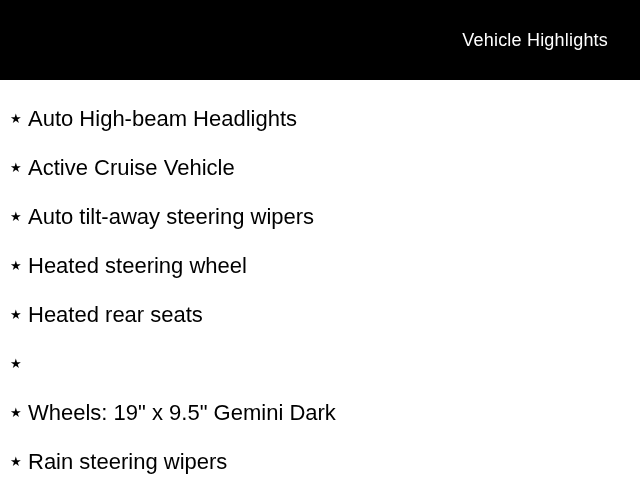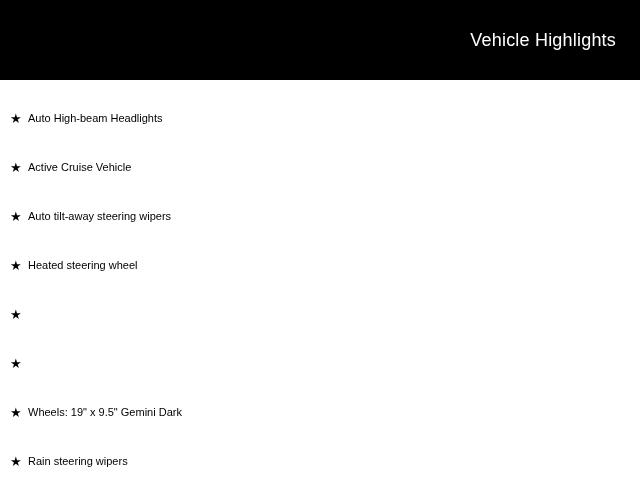--- a/index.html
+++ b/index.html
@@ -22,21 +22,21 @@
   }
   .header-bar {
     position: relative;
     width: 640px;
     height: 80px;
     background: #000000;
     display: flex;
     align-items: center;
     justify-content: flex-end;
     box-sizing: border-box;
-    padding-right: 24px;
+    padding-right: 32px;
   }
   .header-title {
     color: #ffffff;
     font-size: 18px;
     font-weight: normal;
     letter-spacing: 0.2px;
     line-height: 1;
     white-space: nowrap;
   }
   .highlights-list {
@@ -55,21 +55,21 @@
   .bullet-icon {
     width: 18px;
     flex: 0 0 18px;
     color: #000000;
     font-size: 13px;
     line-height: 1;
     text-align: left;
   }
   .item-label {
     color: #000000;
-    font-size: 11px;
+    font-size: 22px;
     line-height: 1;
     white-space: nowrap;
   }
 </style>
 </head>
 <body>
 
 <div class="page">
 
   <div class="header-bar">
@@ -93,20 +93,21 @@
       <span class="item-label">Auto tilt-away steering wipers</span>
     </li>
 
     <li class="highlight-item">
       <span class="bullet-icon">★</span>
       <span class="item-label">Heated steering wheel</span>
     </li>
 
     <li class="highlight-item">
       <span class="bullet-icon">★</span>
+      <span class="item-label">Heated rear seats</span>
     </li>
 
     <li class="highlight-item">
       <span class="bullet-icon">★</span>
     </li>
 
     <li class="highlight-item">
       <span class="bullet-icon">★</span>
       <span class="item-label">Wheels: 19" x 9.5" Gemini Dark</span>
     </li>

